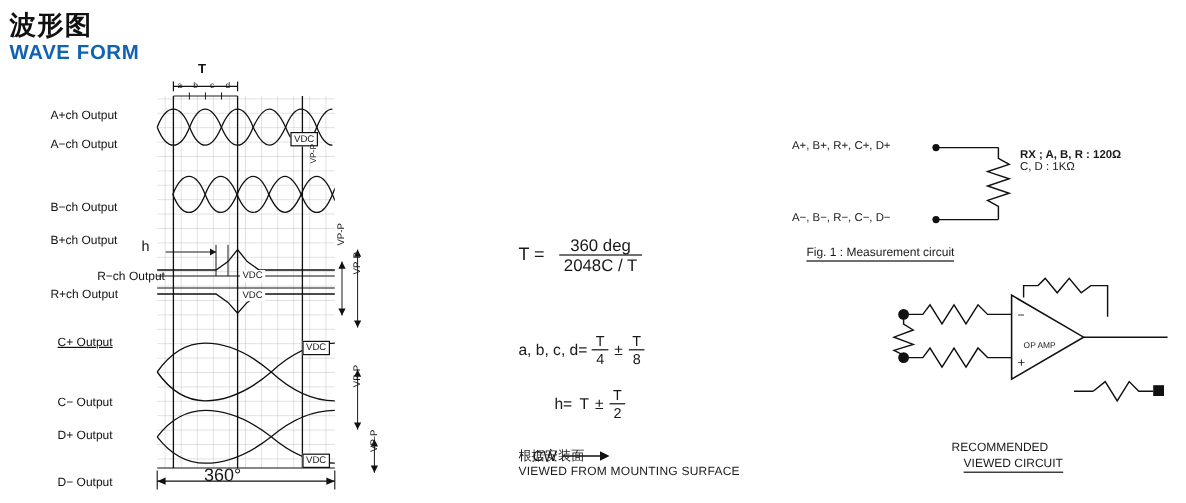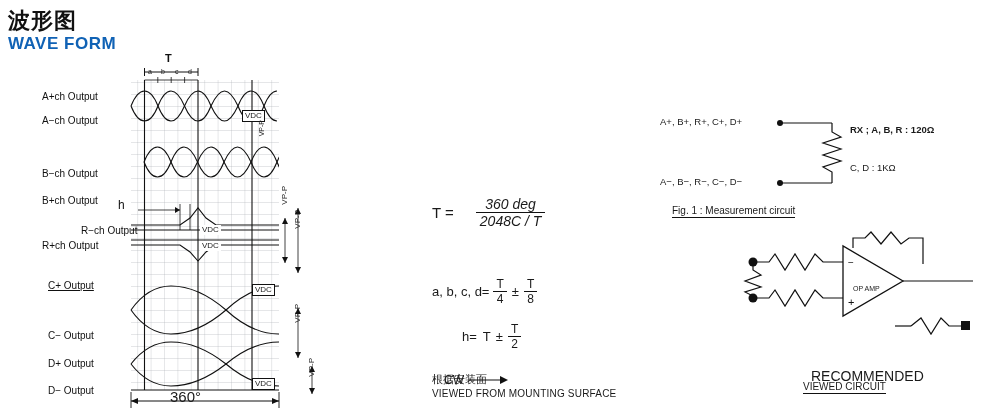--- a/index.html
+++ b/index.html
@@ -35,21 +35,21 @@
   .frac .den{display:block;padding:0 4px;}
   .sfrac{display:inline-block;text-align:center;vertical-align:middle;font-size:12px;}
   .sfrac .num{display:block;padding:0 3px;border-bottom:1.2px solid #111;}
   .sfrac .den{display:block;padding:0 3px;}
   .frow{display:flex;align-items:center;}
   
   #note-cn{left:432px;top:372px;font-size:11px;}
   #note-en{left:432px;top:388px;font-size:10px;letter-spacing:0.2px;}
   
   #fig1-cap{left:672px;top:205px;font-size:10px;border-bottom:1px solid #111;padding-bottom:1px;}
-  #rec1{left:811px;top:368px;font-size:14px;}
+  #rec1{left:793px;top:368px;font-size:10px;}
   #rec2{left:803px;top:381px;font-size:10px;border-bottom:1px solid #111;padding-bottom:1px;}
   svg{display:block;}
 </style>
 </head>
 <body>
 
 <div class="abs" id="title-cn">波形图</div>
 <div class="abs" id="title-en">WAVE FORM</div>
 
 <div class="abs" style="left:30px;top:58px;width:320px;height:355px;">
@@ -140,21 +140,21 @@
 
   <div class="abs lbl" style="left:12px;top:33px;">A+ch Output</div>
   <div class="abs lbl" style="left:12px;top:57px;">A−ch Output</div>
   <div class="abs lbl" style="left:12px;top:96px;margin-top:41px;">B+ch Output</div>
   <div class="abs lbl" style="left:12px;top:110px;">B−ch Output</div>
   <div class="abs lbl" style="left:12px;top:167px;padding-left:39px;">R−ch Output</div>
   <div class="abs lbl" style="left:12px;top:182px;">R+ch Output</div>
   <div class="abs lbl" style="left:18px;top:222px;text-decoration:underline;">C+ Output</div>
   <div class="abs lbl" style="left:18px;top:272px;">C− Output</div>
   <div class="abs lbl" style="left:18px;top:300px;">D+ Output</div>
-  <div class="abs lbl" style="left:18px;top:327px;">D− Output</div>
+  <div class="abs lbl" style="left:18px;top:339px;">D− Output</div>
 
   <div class="abs lbl" style="left:88px;top:140px;font-size:12px;">h</div>
 
   <div class="abs box" style="left:212px;top:52px;">VDC</div>
   <div class="abs box" style="left:170px;top:167px;border:none;">VDC</div>
   <div class="abs box" style="left:170px;top:183px;border:none;">VDC</div>
   <div class="abs box" style="left:222px;top:226px;">VDC</div>
   <div class="abs box" style="left:222px;top:320px;">VDC</div>
 
   <div class="abs lbl7 vert" style="left:228px;top:62px;">VP-P</div>
@@ -162,21 +162,21 @@
   <div class="abs lbl8 vert" style="left:263px;top:152px;">VP-P</div>
   <div class="abs lbl8 vert" style="left:263px;top:246px;">VP-P</div>
   <div class="abs lbl8 vert" style="left:277px;top:300px;">VP-P</div>
 
   <div class="abs" style="left:140px;top:330px;font-size:15px;">360°</div>
 </div>
 
 <div class="abs" id="formula">
   <div class="frow" style="margin-bottom:14px;">
     <span style="font-size:15px;">T =</span>
-    <span class="frac" style="margin-left:22px;font-size:14px;font-style:italic;">
+    <span class="frac" style="margin-left:12px;font-size:14px;">
       <span class="num">360 deg</span>
       <span class="den">2048C / T</span>
     </span>
   </div>
 
   <div class="frow" style="margin-top:48px;">
     <span style="font-size:13px;">a, b, c, d=</span>
     <span class="sfrac" style="margin-left:4px;">
       <span class="num">T</span>
       <span class="den">4</span>
@@ -217,21 +217,21 @@
     <circle cx="120" cy="13" r="3" fill="#111"></circle>
 
     <line x1="118" y1="73" x2="172" y2="73" stroke="#111" stroke-width="1.2"></line>
     <circle cx="120" cy="73" r="3" fill="#111"></circle>
 
     <path d="M172 13 L172 22 L181 27 L163 33 L181 39 L163 45 L181 51 L163 57 L172 62 L172 73" fill="none" stroke="#111" stroke-width="1.2"></path>
   </svg>
   <div class="abs lbl9" style="left:0px;top:6px;">A+, B+, R+, C+, D+</div>
   <div class="abs lbl9" style="left:0px;top:66px;">A−, B−, R−, C−, D−</div>
   <div class="abs lbl9" style="left:190px;top:14px;font-weight:bold;">RX ; A, B, R : 120Ω</div>
-  <div class="abs lbl9" style="left:190px;top:52px;">C, D    : 1KΩ</div>
+  <div class="abs lbl9" style="left:190px;top:24px;">C, D    : 1KΩ</div>
 </div>
 <div class="abs" id="fig1-cap">Fig. 1 : Measurement circuit</div>
 
 <div class="abs" style="left:735px;top:230px;width:240px;height:130px;">
   <svg width="240" height="130" viewBox="0 0 240 130">
 
     <circle cx="18" cy="32" r="4.5" fill="#111"></circle>
     <circle cx="18" cy="68" r="4.5" fill="#111"></circle>
 
     <path d="M18 32 L18 40 L26 45 L10 51 L26 57 L10 62 L18 66 L18 68" fill="none" stroke="#111" stroke-width="1.2"></path>

